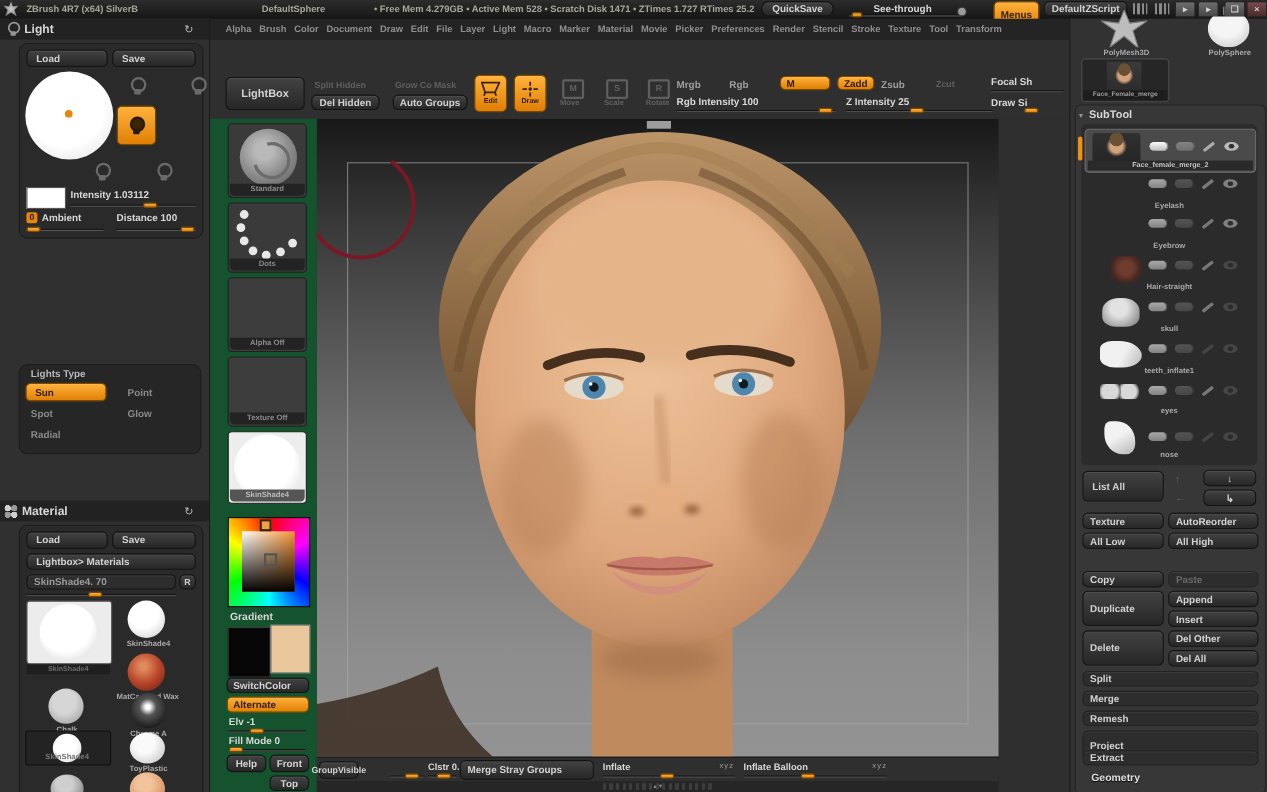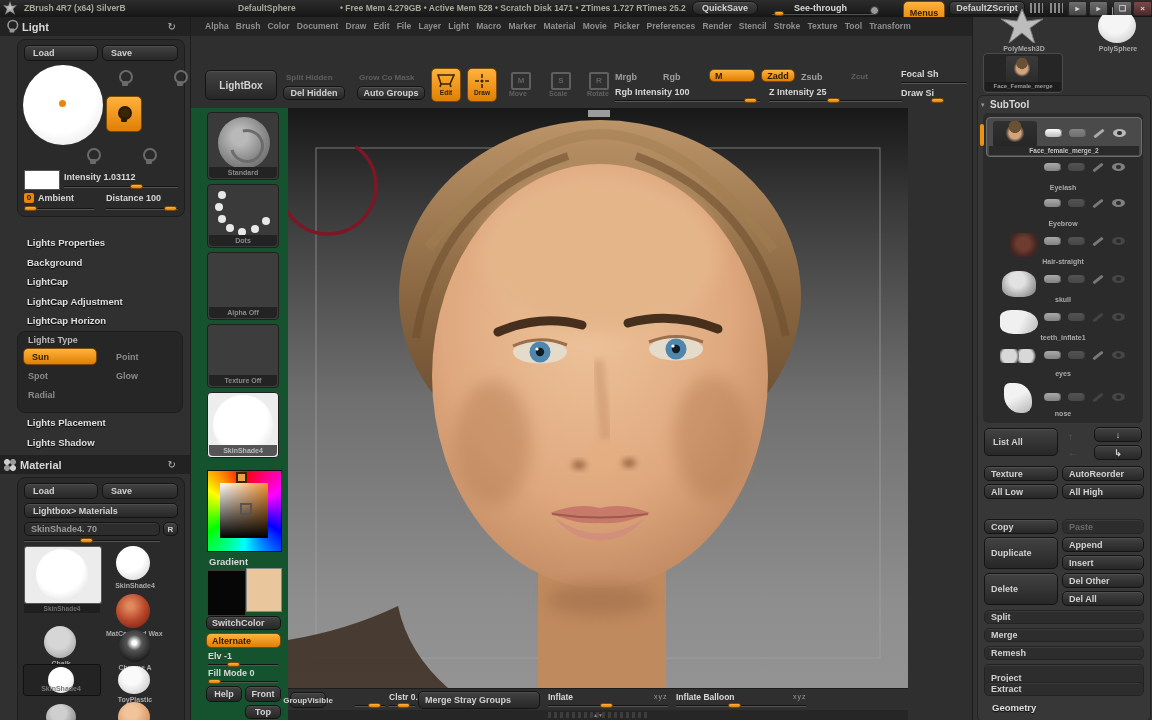--- a/index.html
+++ b/index.html
@@ -144,44 +144,30 @@
       
       <span class="abs" style="left:6px;top:153px;width:10px;height:10px;background:#e8860c;color:#2a1700;font-size:8px;font-weight:bold;text-align:center;line-height:10px;border-radius:2px;">0</span>
       <span class="abs lbl" style="left:20px;top:153px;font-size:9px;">Ambient</span>
       <span class="track" style="left:6px;top:168px;width:70px;"></span>
       <span class="knob" style="left:6px;top:166px;"></span>
       <span class="abs lbl" style="left:88px;top:153px;font-size:9px;">Distance 100</span>
       <span class="track" style="left:88px;top:168px;width:72px;"></span>
       <span class="knob" style="left:146px;top:166px;"></span>
     </div>
 
-    <div class="abs" style="left:27px;top:220px;display:flex;flex-direction:column;gap:8.5px;">
-
-    <span class="seclink">Lights Properties</span>
-        <span class="seclink">Background</span>
-        <span class="seclink">LightCap</span>
-        <span class="seclink">LightCap Adjustment</span>
-        <span class="seclink">LightCap Horizon</span>
-      </div>
 
     <div class="abs inset" style="left:17px;top:314px;width:164px;height:80px;background:#262626;">
       <span class="abs" style="left:10px;top:3px;font-size:9px;font-weight:bold;color:#b9b9b9;">Lights Type</span>
       <span class="abs btn orange" style="left:5px;top:16px;width:74px;height:17px;justify-content:flex-start;padding-left:8px;">Sun</span>
       <span class="abs ghost" style="left:98px;top:20px;font-size:9px;color:#8a8a8a;">Point</span>
       <span class="abs ghost" style="left:10px;top:39px;font-size:9px;color:#8a8a8a;">Spot</span>
       <span class="abs ghost" style="left:98px;top:39px;font-size:9px;color:#8a8a8a;">Glow</span>
       <span class="abs ghost" style="left:10px;top:58px;font-size:9px;color:#8a8a8a;">Radial</span>
     </div>
 
-    <div class="abs" style="left:27px;top:400px;display:flex;flex-direction:column;gap:9px;">
-
-    <span class="seclink">Lights Placement</span>
-        <span class="seclink">Lights Shadow</span>
-        <span class="seclink">Environment Maps</span>
-      </div>
 
     <div class="abs" style="left:0;top:438px;width:190px;height:19px;background:#222;display:flex;align-items:center;">
       <span class="abs" style="left:4px;top:4px;width:12px;height:12px;background:radial-gradient(circle at 25% 25%,#cfcfcf 22%,transparent 24%),radial-gradient(circle at 75% 25%,#9a9a9a 22%,transparent 24%),radial-gradient(circle at 25% 75%,#9a9a9a 22%,transparent 24%),radial-gradient(circle at 75% 75%,#cfcfcf 22%,transparent 24%);"></span>
       <span class="lbl" style="font-size:11px;margin-left:20px;">Material</span>
       <span style="margin-left:auto;margin-right:14px;color:#bbb;font-size:10px;">↻</span>
     </div>
 
     <div class="abs inset" style="left:17px;top:460px;width:166px;height:260px;border-radius:8px 8px 0 0;">
       <span class="abs btn" style="left:6px;top:5px;width:74px;height:16px;justify-content:flex-start;padding-left:8px;">Load</span>
       <span class="abs btn" style="left:84px;top:5px;width:76px;height:16px;justify-content:flex-start;padding-left:8px;">Save</span>

